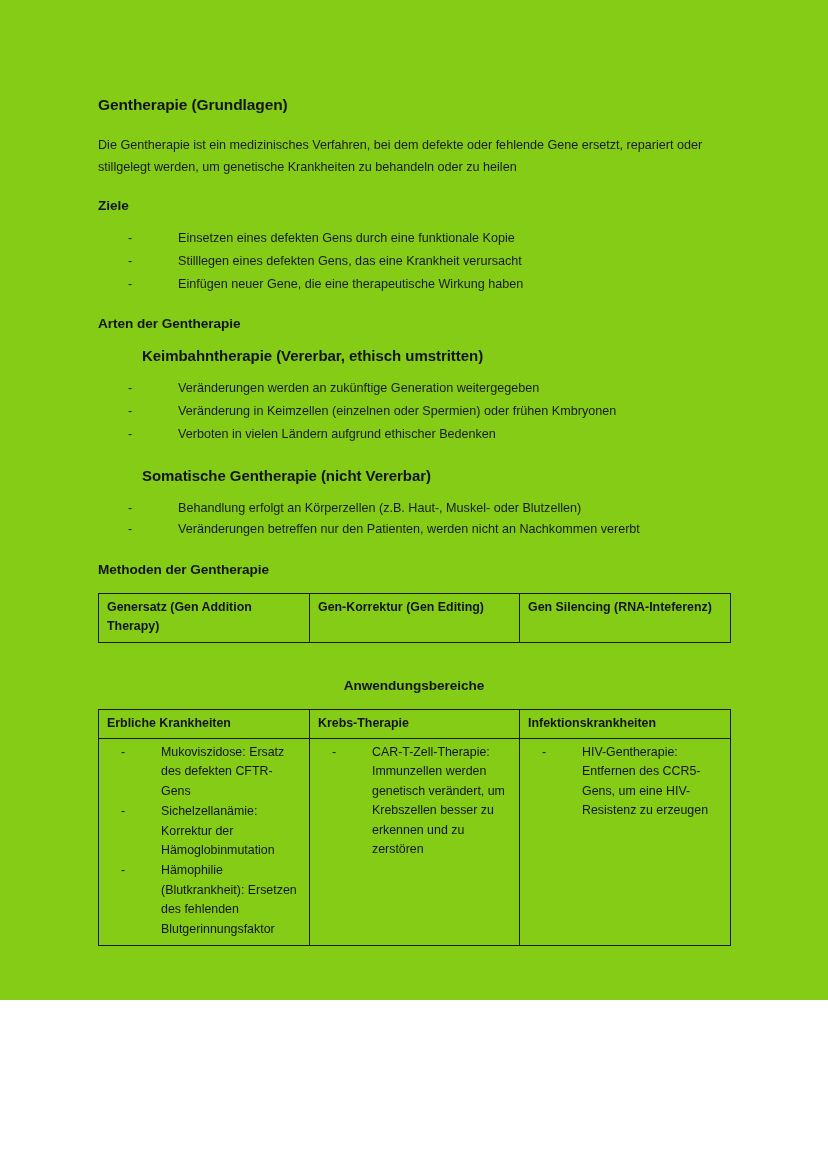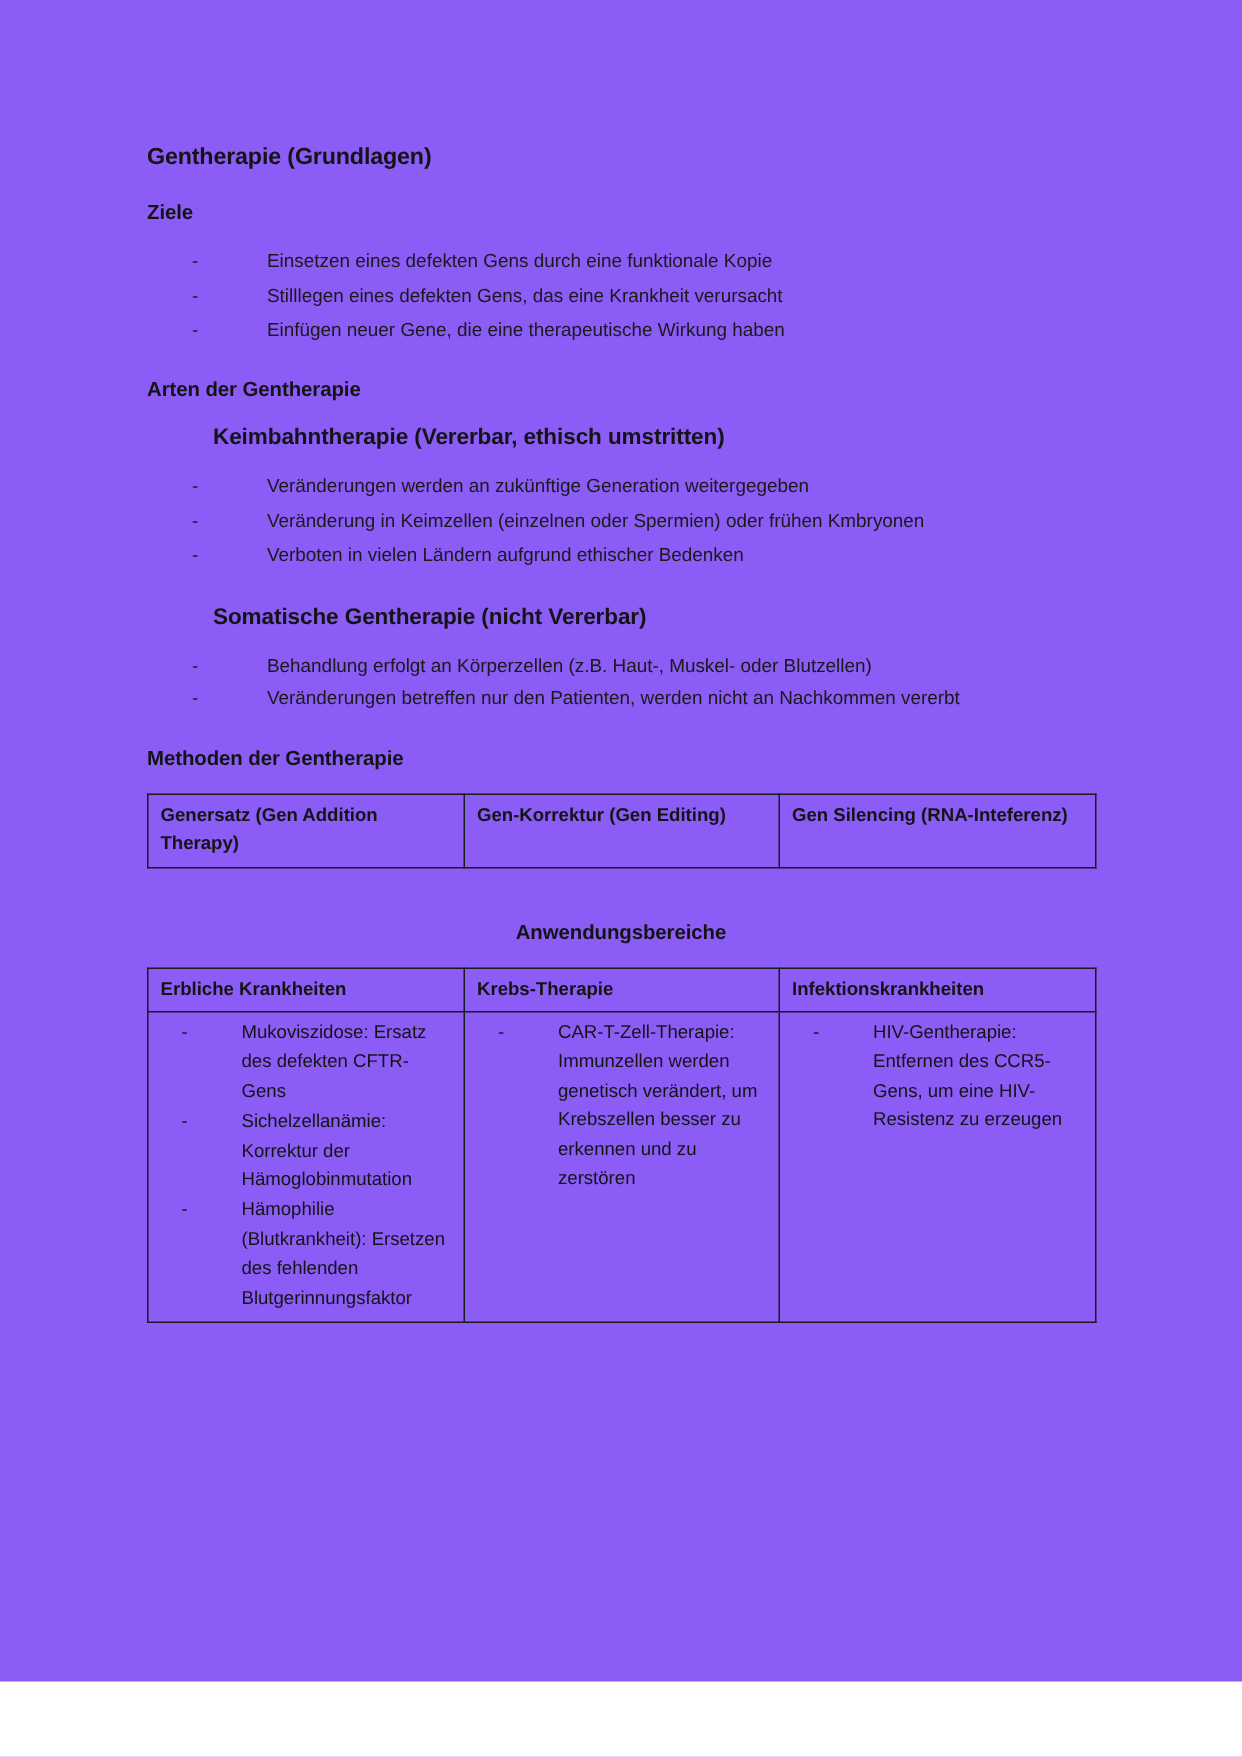--- a/index.html
+++ b/index.html
@@ -12,22 +12,22 @@
     height: 1171px;
     position: relative;
     font-family: "Liberation Sans", sans-serif;
     color: #141414;
     -webkit-font-smoothing: antialiased;
   }
   .page {
     position: absolute;
     left: 0; top: 0;
     width: 828px;
-    height: 1121px;
-    background: #8b5cf6;
+    height: 1000px;
+    background: #84cc16;
     box-sizing: border-box;
     padding: 0;
   }
   .content {
     position: absolute;
     left: 98px;
     top: 96px;
     width: 632px;
   }
 
@@ -131,20 +131,21 @@
   .tall-cell { height: 176px; }
 </style>
 </head>
 <body>
 
 <div class="page">
   <div class="content">
 
     <h1 class="doc-title">Gentherapie (Grundlagen)</h1>
 
+    <p class="intro">Die Gentherapie ist ein medizinisches Verfahren, bei dem defekte oder fehlende Gene ersetzt, repariert oder stillgelegt werden, um genetische Krankheiten zu behandeln oder zu heilen</p>
 
     <h2 class="section">Ziele</h2>
 
     <ul class="dashlist">
       <li>
         <span class="dash">-</span>
         <span>Einsetzen eines defekten Gens durch eine funktionale Kopie</span>
       </li>
       <li>
         <span class="dash">-</span>

